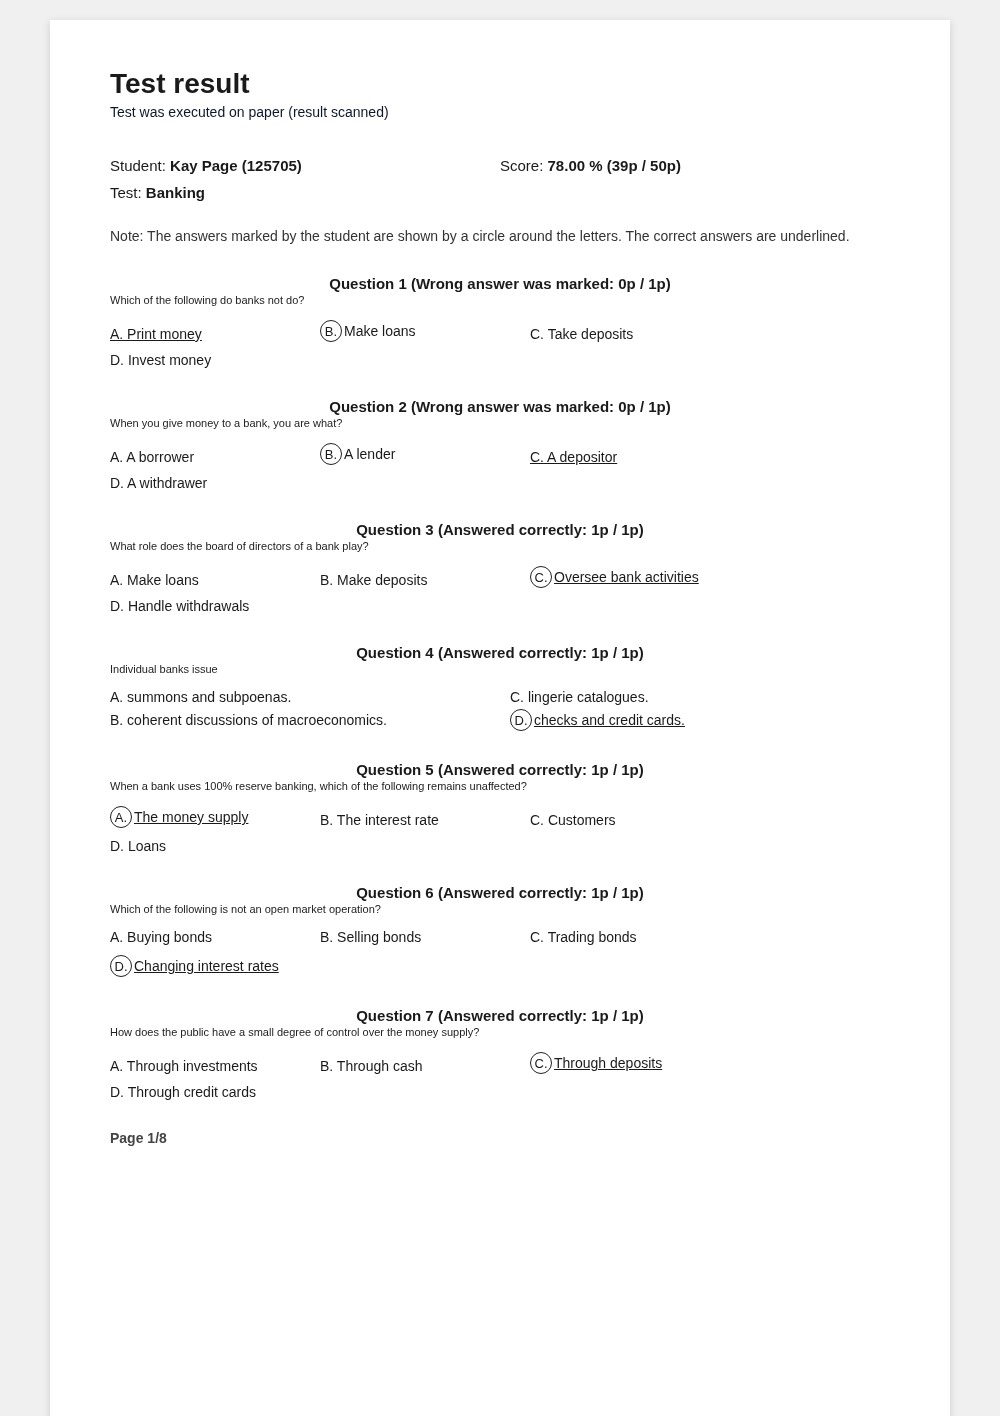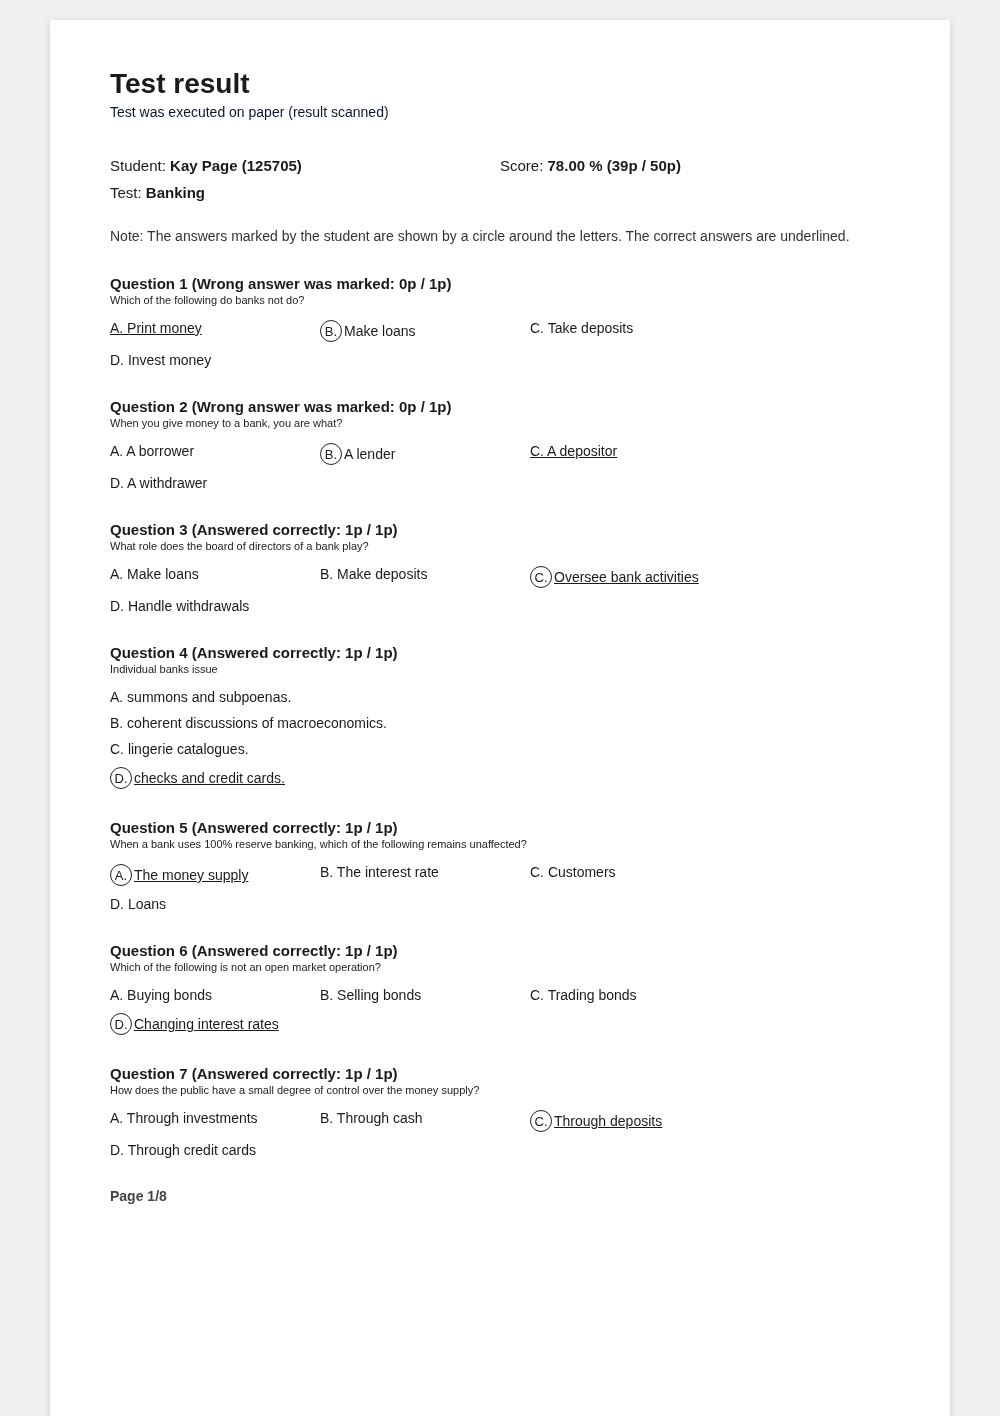--- a/index.html
+++ b/index.html
@@ -44,31 +44,32 @@
       margin-bottom: 28px;
       line-height: 1.5;
     }
     .question-block {
       margin-bottom: 30px;
     }
     .question-header {
       font-weight: bold;
       font-size: 15px;
       margin-bottom: 2px;
+      text-align: center;
     }
     .question-text {
       font-size: 11px;
       margin-bottom: 14px;
       color: #222;
     }
     .answers {
       display: flex;
       flex-wrap: wrap;
       gap: 10px 0;
-      align-items: flex-start;
+      align-items: flex-end;
     }
     .answer {
       display: flex;
       align-items: center;
       min-width: 200px;
       font-size: 14px;
       margin-right: 10px;
     }
     .answer-label {
       font-size: 14px;
@@ -90,22 +91,22 @@
     }
     .page-footer {
       text-align: left;
       font-size: 14px;
       color: #444;
       margin-top: 19px;
       font-weight: bold;
     }
     .q4-answers {
       display: grid;
-      grid-template-columns: 1fr;
-      gap: 10px 20px;
+      grid-template-columns: 1fr 1fr;
+      gap: 4px 20px;
     }
     .q4-answer {
       display: flex;
       align-items: center;
       font-size: 14px;
     }
   </style>
 </head>
 <body>
 
@@ -200,24 +201,24 @@
   </div>
 
   <div class="question-block">
     <div class="question-header">Question 4 (Answered correctly: 1p / 1p)</div>
     <div class="question-text">Individual banks issue</div>
     <div class="q4-answers">
       <div class="q4-answer">
         <span class="answer-label">A. summons and subpoenas.</span>
       </div>
       <div class="q4-answer">
+        <span class="answer-label">C. lingerie catalogues.</span>
+      </div>
+      <div class="q4-answer">
         <span class="answer-label">B. coherent discussions of macroeconomics.</span>
-      </div>
-      <div class="q4-answer">
-        <span class="answer-label">C. lingerie catalogues.</span>
       </div>
       <div class="q4-answer">
         <span class="circle">D.</span>
         <span class="answer-label"><span class="underlined">checks and credit cards.</span></span>
       </div>
     </div>
   </div>
 
   <div class="question-block">
     <div class="question-header">Question 5 (Answered correctly: 1p / 1p)</div>

